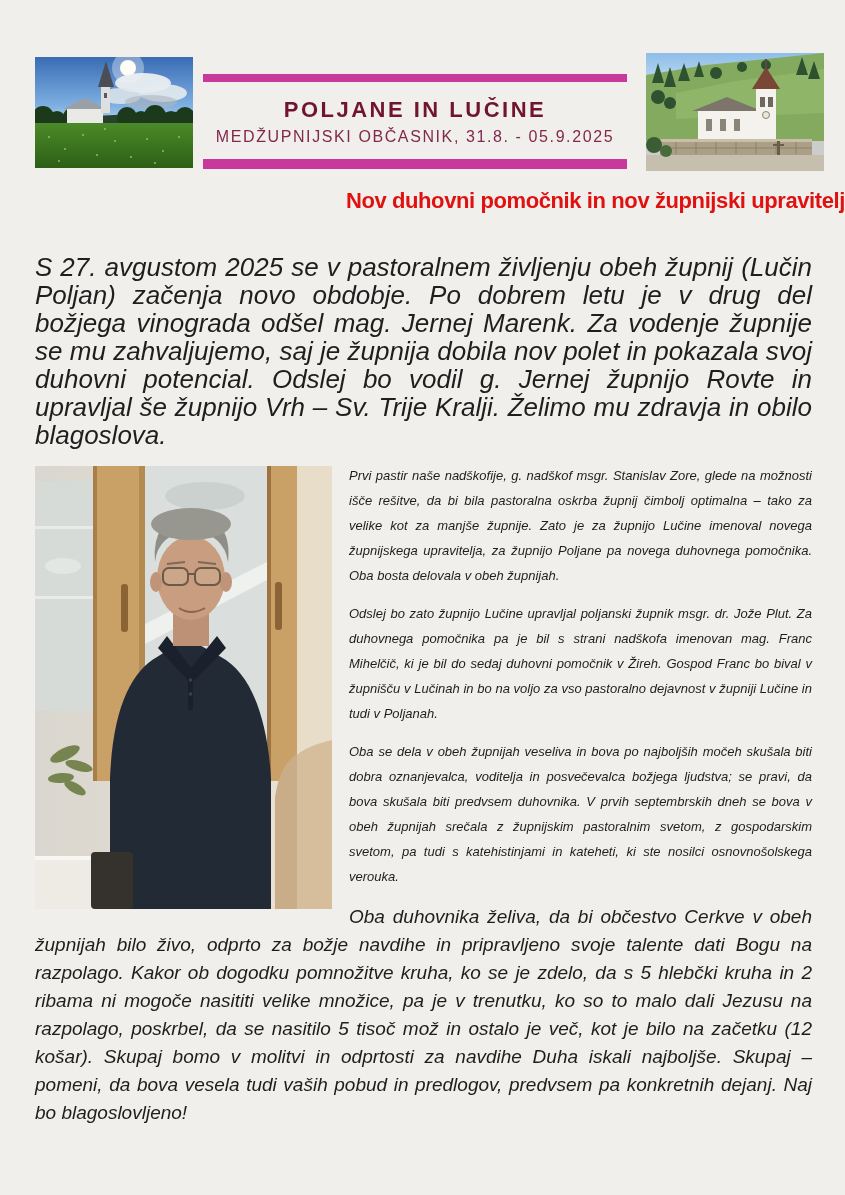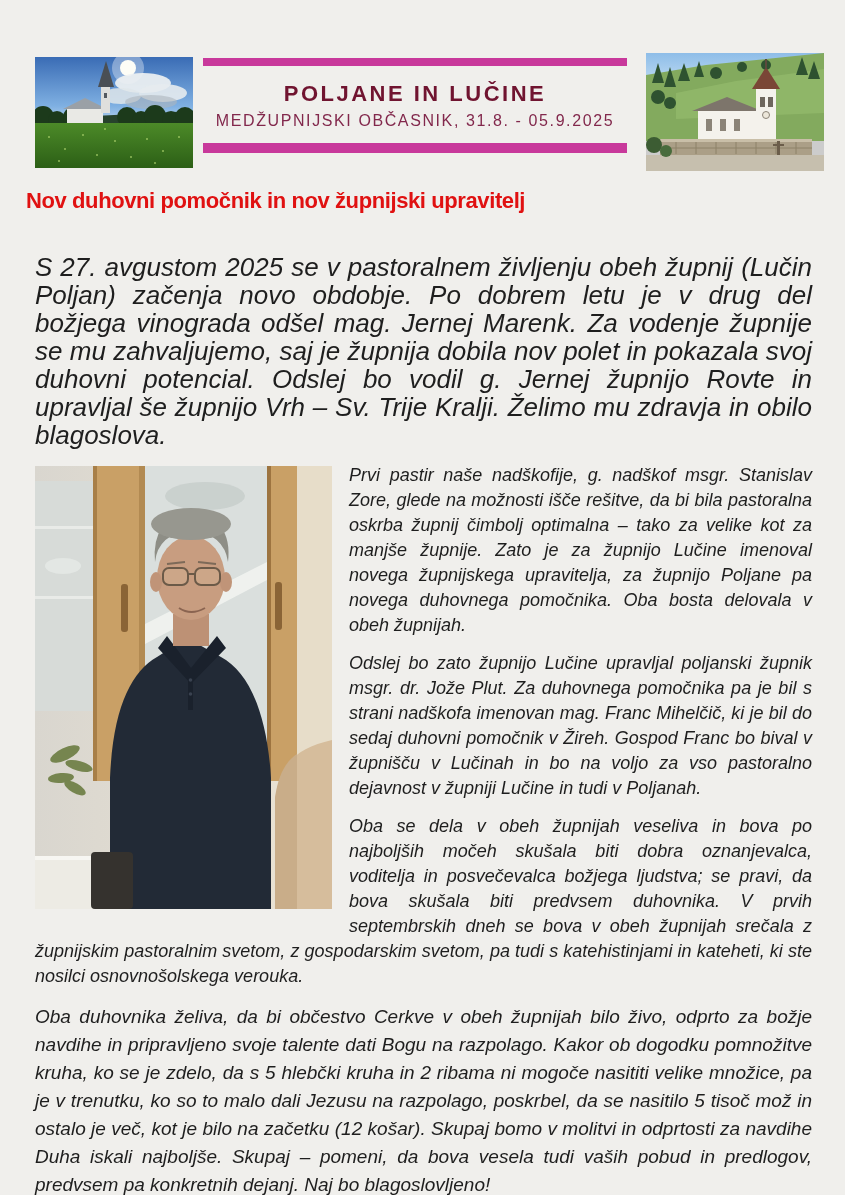--- a/index.html
+++ b/index.html
@@ -9,48 +9,48 @@
     font-family:"Liberation Sans",sans-serif;
   }
   .page{position:relative;width:845px;height:1195px;}
 
   
   .header{position:relative;height:172px;}
   .photo{overflow:hidden;background:#ccc;}
   .photo svg{display:block;}
   .photo-left{position:absolute;left:35px;top:57px;width:158px;height:111px;}
   .photo-right{position:absolute;left:646px;top:53px;width:178px;height:118px;}
-  .mast-center{position:absolute;left:203px;top:58px;width:424px;text-align:center;}
+  .mast-center{position:absolute;left:203px;top:74px;width:424px;text-align:center;}
   .bar{height:8px;background:#c8399b;}
   .bar-b{height:10px;margin-top:12px;}
   .mast-title{
     margin:16px 0 0 0;
     font-size:22px;font-weight:bold;letter-spacing:2.5px;
     color:#701430;line-height:24px;
   }
   .mast-subtitle{
     margin-top:5px;
     font-size:16px;letter-spacing:1.6px;
     color:#82284c;line-height:20px;
   }
 
   
   .article-heading{
-    margin:16px 0 0 26px;
+    margin:16px 0 0 20px;
     font-size:22px;font-weight:bold;letter-spacing:-0.4px;
-    color:#e01111;line-height:26px;
+    color:#e01111;line-height:26px;text-align:right;
   }
   .article{
     margin:0 33px 0 35px;
     font-style:italic;color:#1e1e1e;
     text-align:justify;
   }
   .para{margin:0;}
   .lead{font-size:26px;line-height:28px;margin-top:39px;}
-  .flow{margin-top:14px;font-size:18px;line-height:25px;}
+  .flow{margin-top:14px;font-size:13px;line-height:25px;}
   .flow .para + .para{margin-top:13px;}
   .portrait{
     float:left;width:297px;height:443px;
     margin:3px 17px 16px 0;overflow:hidden;background:#ddd;
   }
   .portrait svg{display:block;}
   .closing{clear:none;font-size:19px;line-height:28px;margin-top:14px;font-style:italic;}
 </style>
 </head>
 <body>

